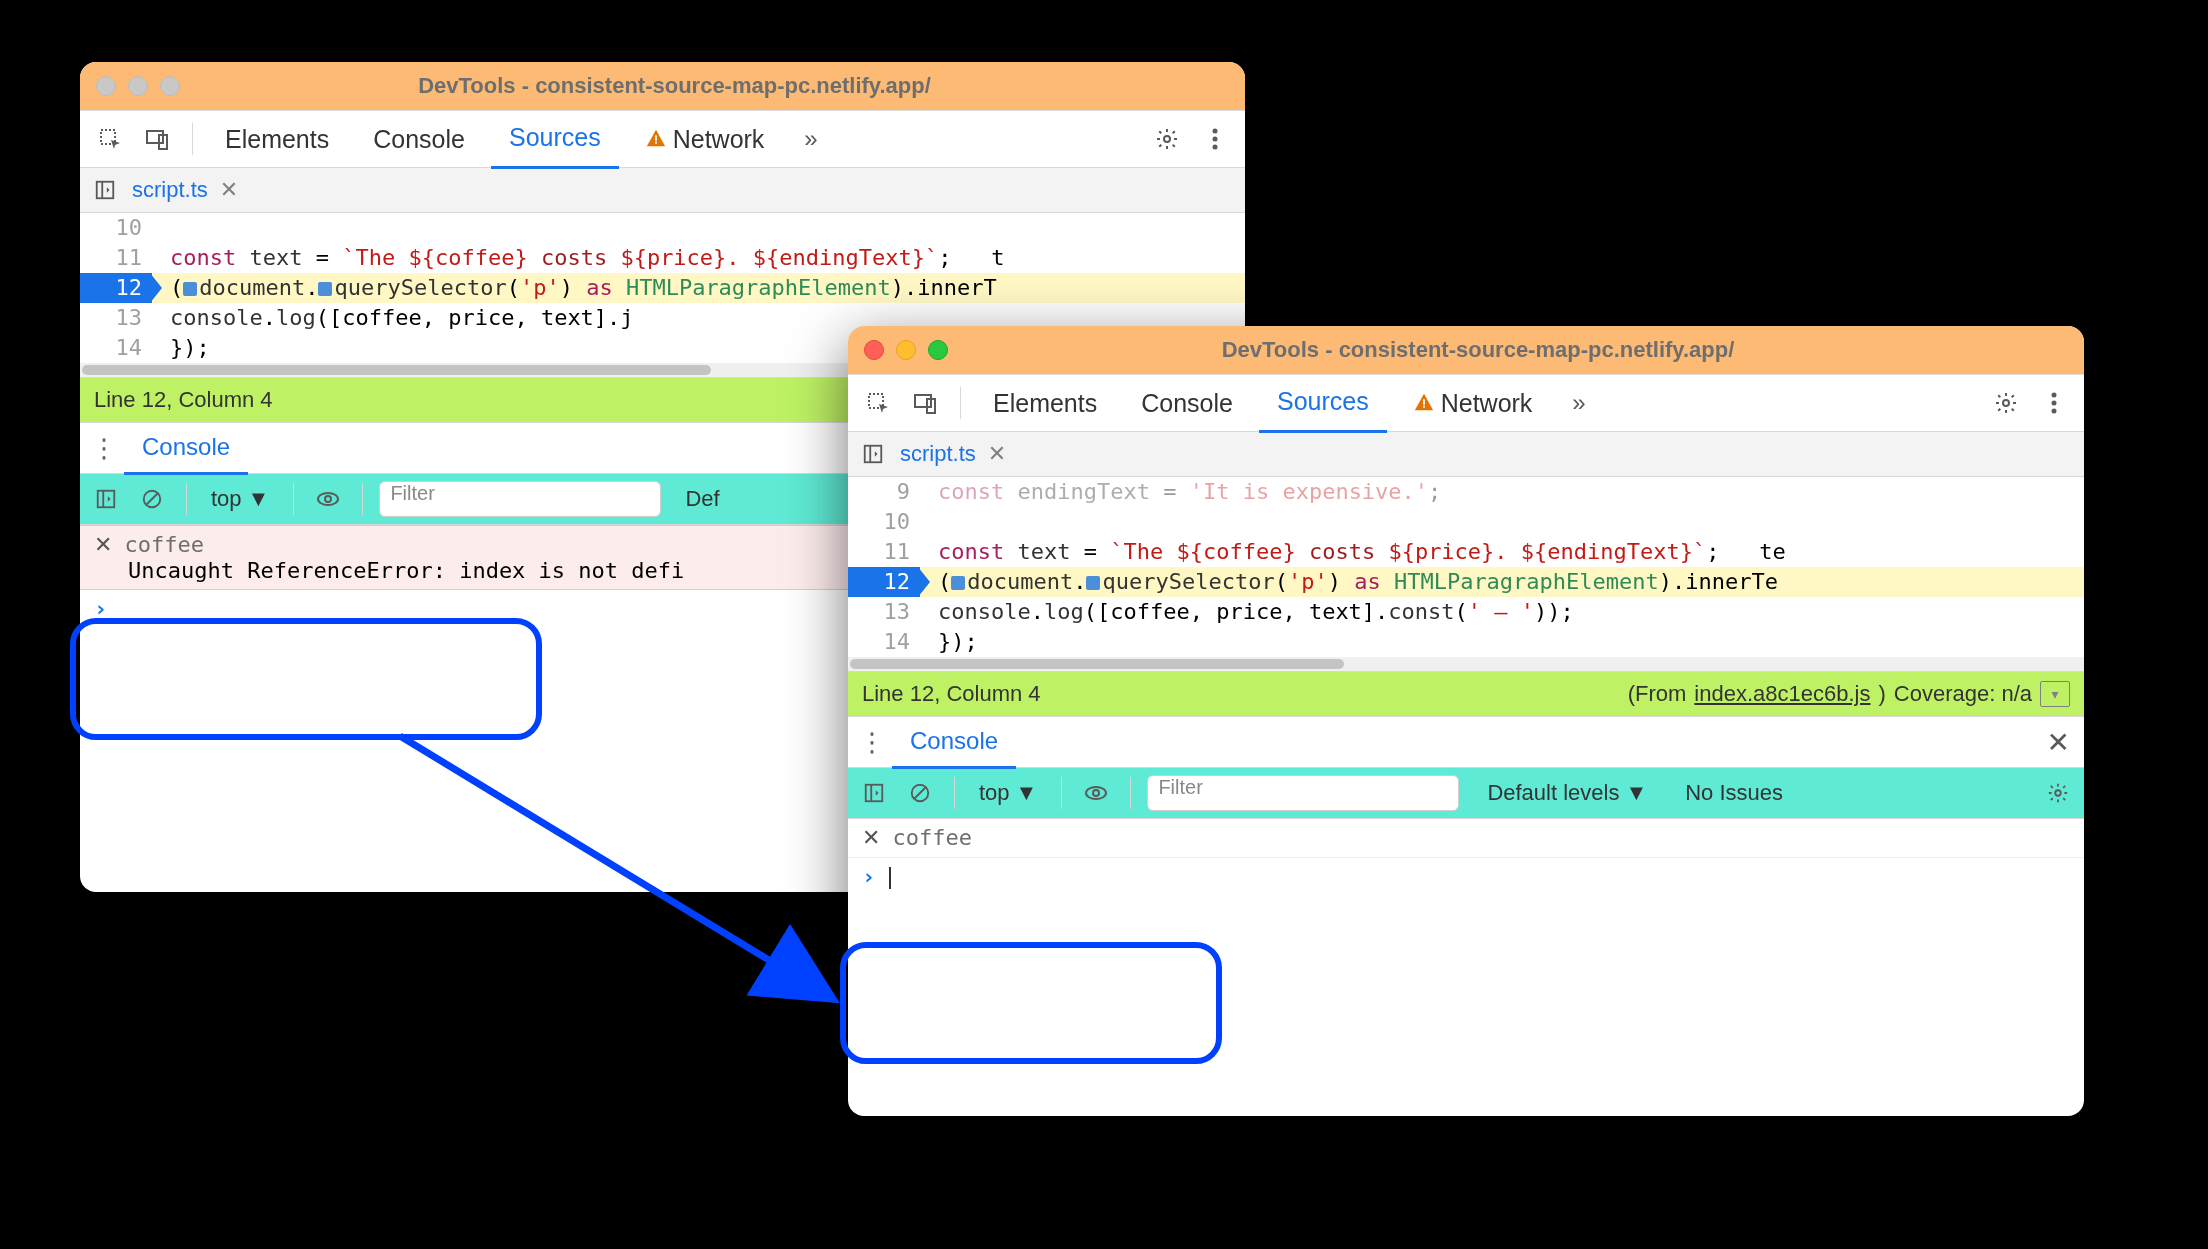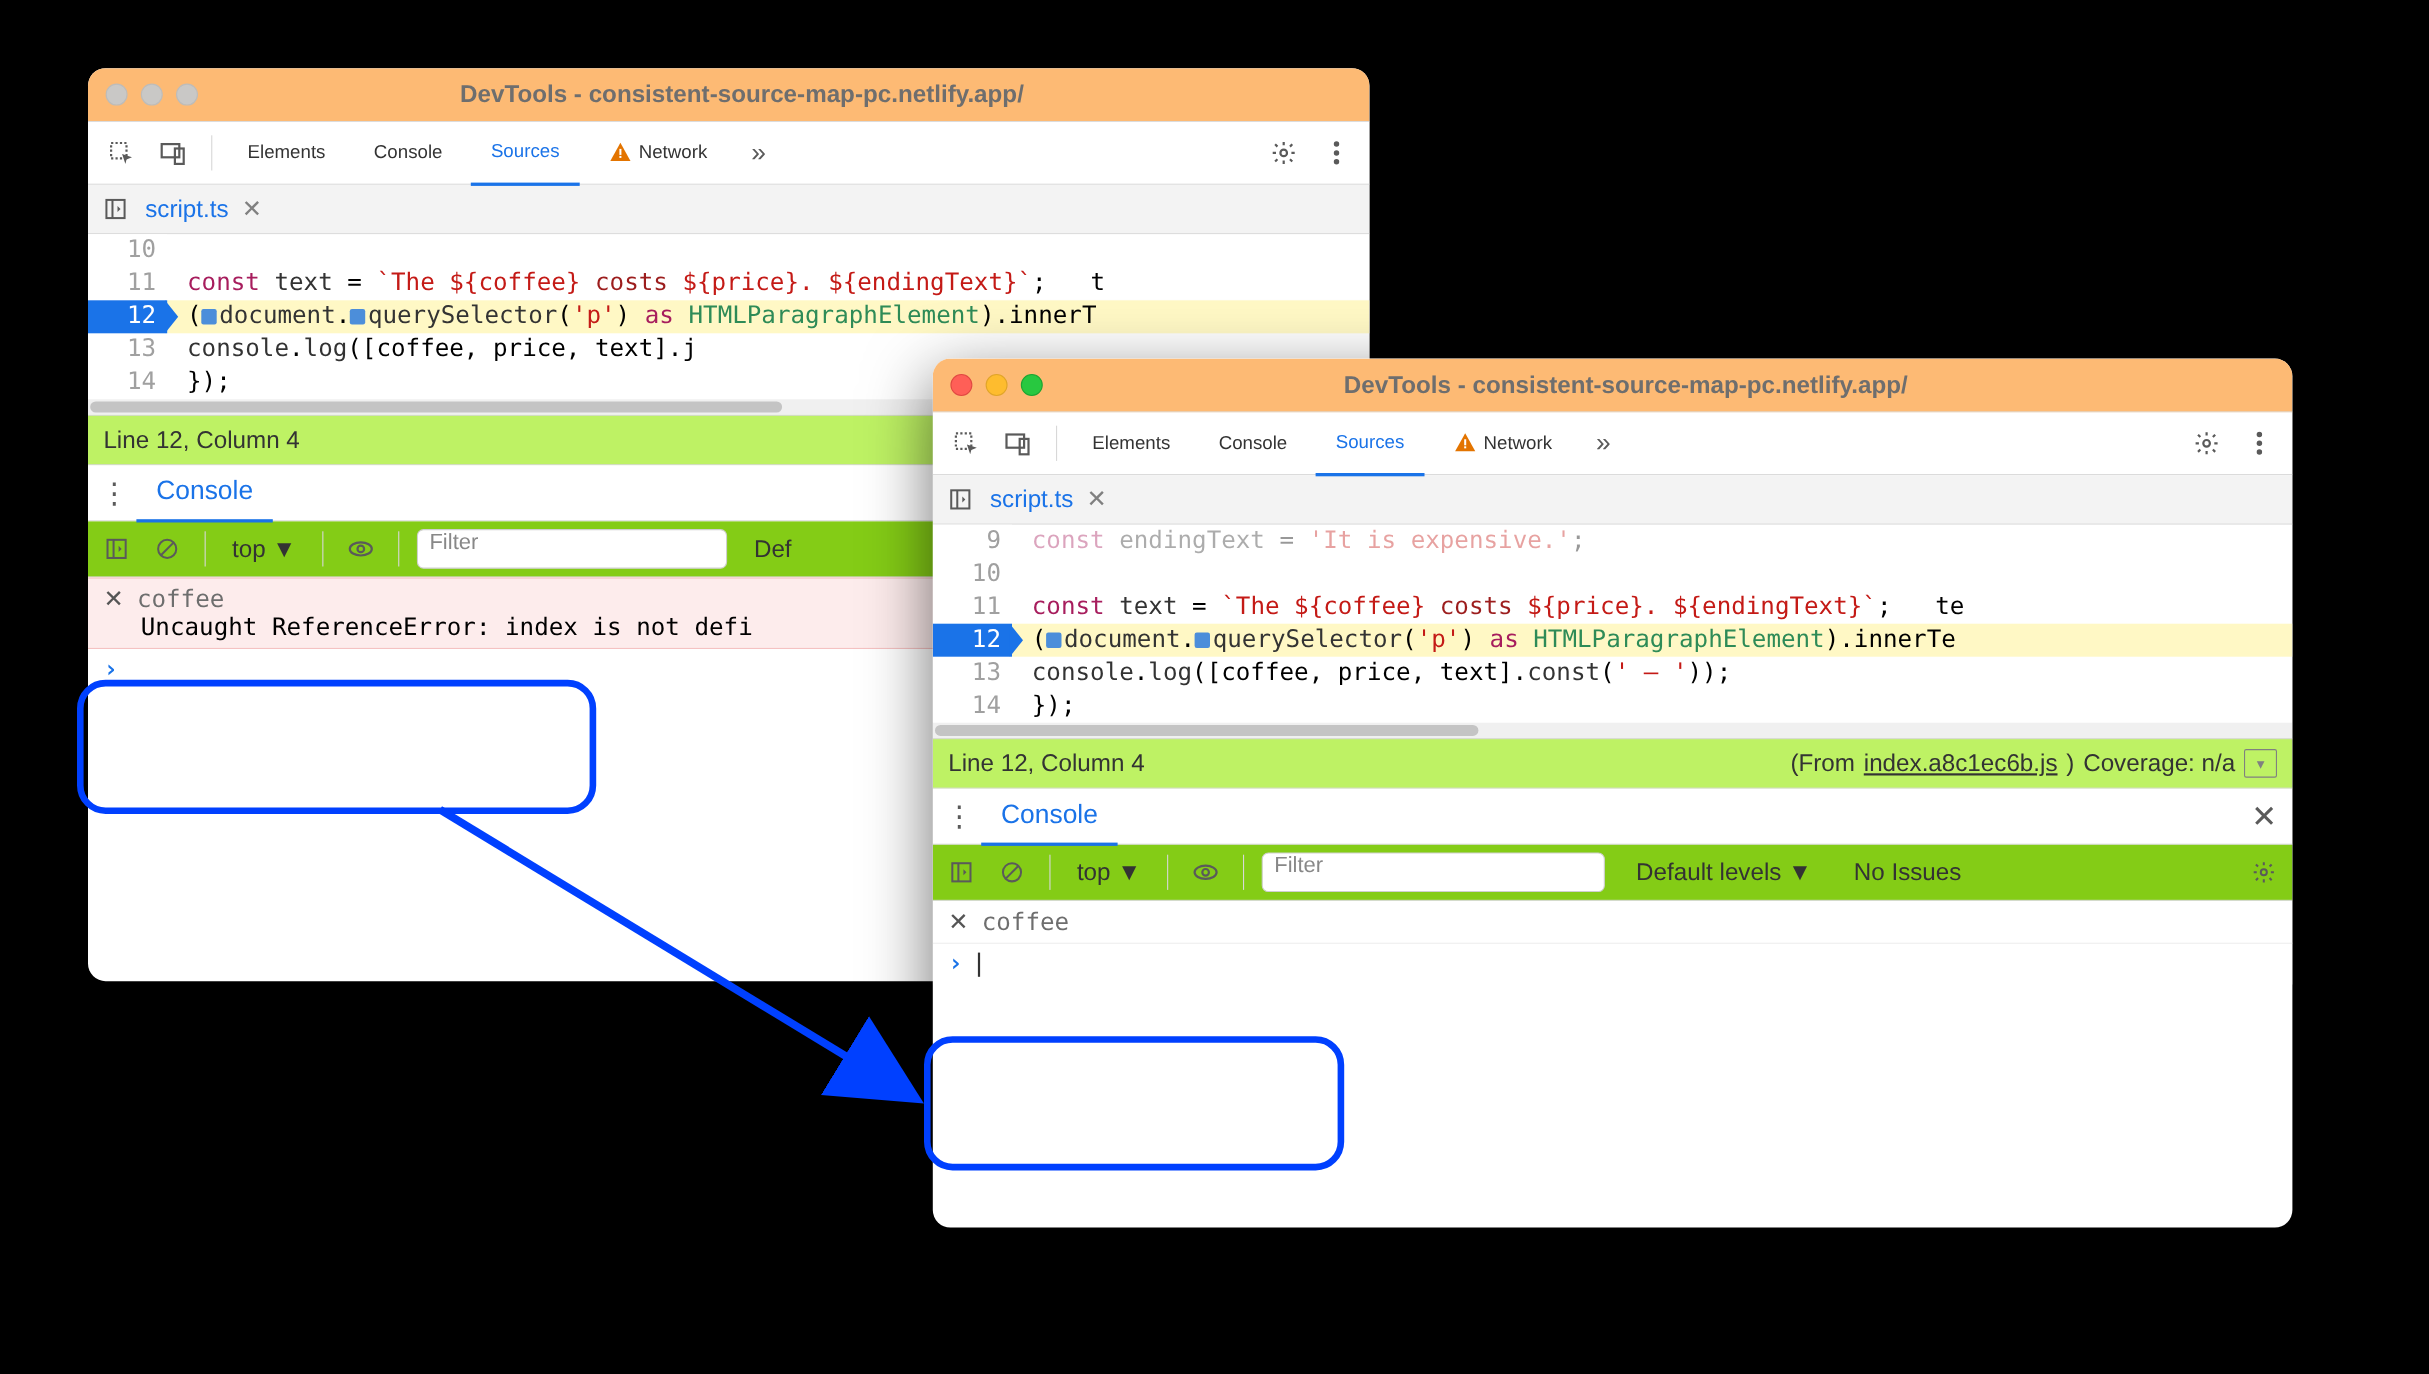--- a/index.html
+++ b/index.html
@@ -63,21 +63,21 @@
   }
   .toolbar .ico {
     width: 40px; height: 40px;
     display: flex; align-items: center; justify-content: center;
     color: #5a5a5a;
   }
   .divider {
     width: 1px; height: 32px; background: #d8d8d8; margin: 0 6px;
   }
   .tab-label {
-    font-size: 17px;
+    font-size: 25px;
     color: #333;
     padding: 0 18px;
     height: 56px;
     display: flex;
     align-items: center;
     cursor: pointer;
   }
   .tab-label.active {
     color: #1a73e8;
     border-bottom: 3px solid #1a73e8;
@@ -197,21 +197,21 @@
     height:50px; display:flex; align-items:center;
     border-bottom:3px solid #1a73e8;
   }
   .drawer-tabs .close-right { margin-left:auto; padding-right:10px; color:#5a5a5a; font-size:28px; }
 
   .console-toolbar {
     display:flex; align-items:center;
     height:50px; gap:10px;
     padding:0 8px;
     border-bottom:1px solid #d8d8d8;
-    background:#84cc16;
+    background:#5eead4;
     font-size:22px;
     color:#333;
   }
   .console-toolbar .ico2 {
     width:36px; height:36px; display:flex; align-items:center; justify-content:center; color:#5a5a5a;
   }
   .console-toolbar .ctx {
     display:flex; align-items:center; gap:6px;
     padding:0 8px;
   }

